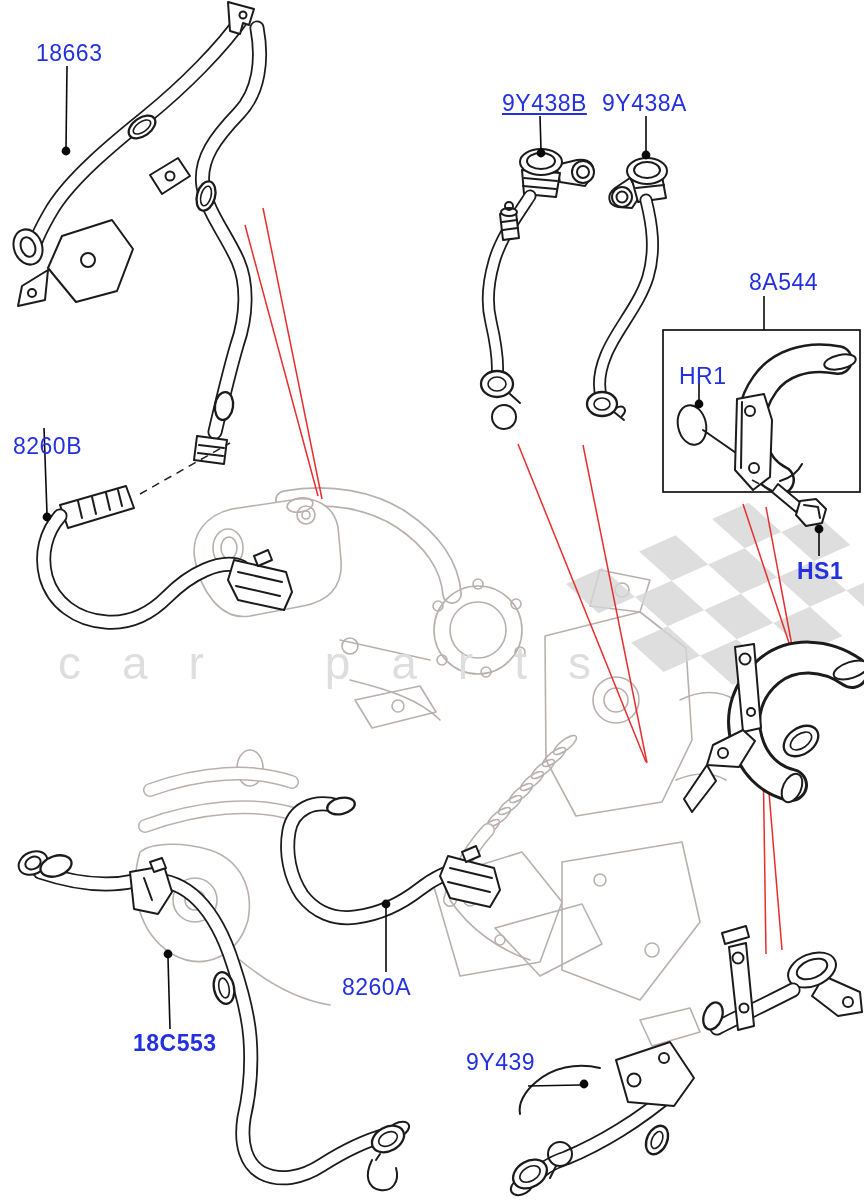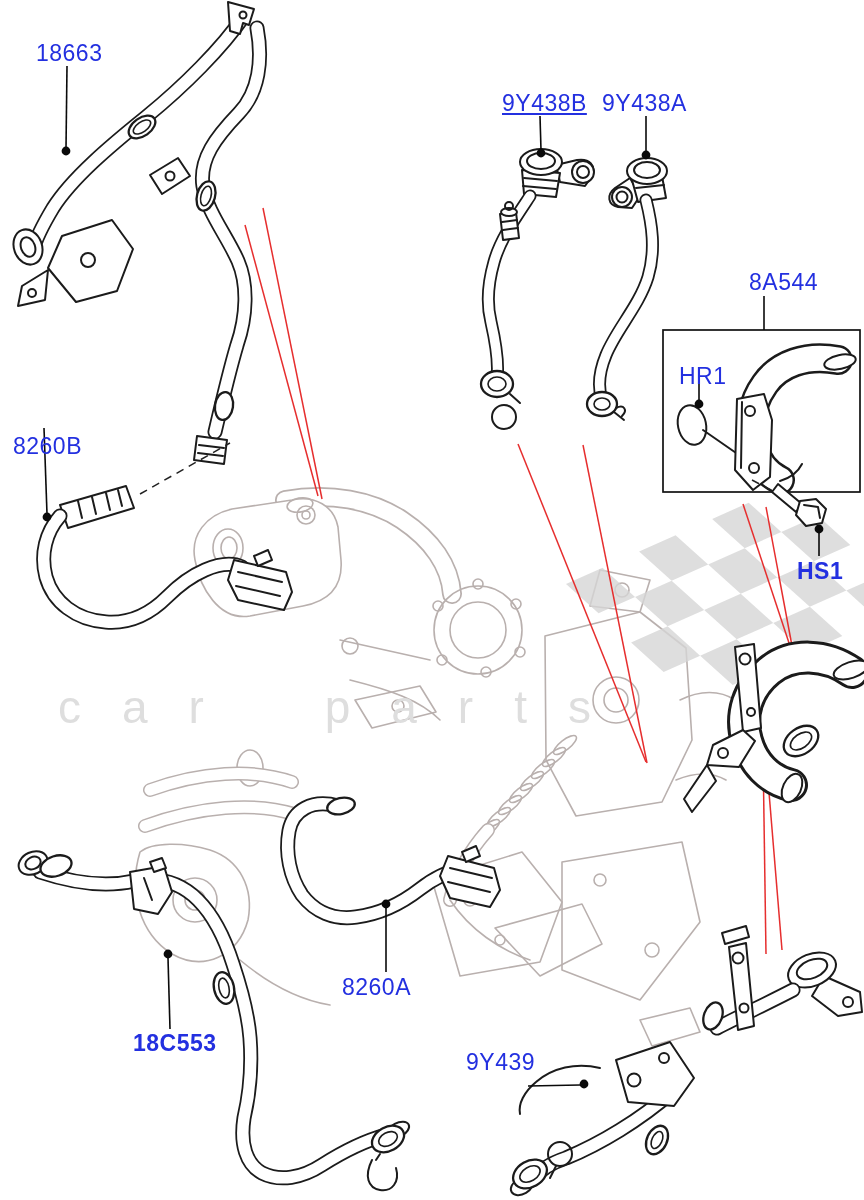--- a/index.html
+++ b/index.html
@@ -36,21 +36,21 @@
   .dot{fill:var(--leader);stroke:none;}
   .dash{stroke:#222;stroke-width:1.5;fill:none;stroke-dasharray:8 6;}
   .callout-box{stroke:#111;stroke-width:1.7;fill:#ffffff;}
   
   .part-label{position:absolute;color:var(--label);font-size:23px;letter-spacing:.5px;
               line-height:1;white-space:nowrap;cursor:pointer;}
   
   .wm-brand{position:absolute;left:48px;top:492px;font-size:152px;font-weight:bold;
             letter-spacing:-7px;color:var(--brand);opacity:.33;pointer-events:none;}
   .wm-sub{position:absolute;left:58px;top:636px;font-size:46px;color:var(--sub);
-          letter-spacing:41px;word-spacing:26px;pointer-events:none;margin-top:44px;}
+          letter-spacing:41px;word-spacing:26px;pointer-events:none;}
 </style>
 </head>
 <body>
 
 <div id="canvas">
 
   <svg width="864" height="1200" viewBox="0 0 864 1200">
     <path class="etube-o" d="M285,500 C330,492 372,500 402,520 C432,540 450,566 452,594"></path>
     <path class="etube-i" d="M285,500 C330,492 372,500 402,520 C432,540 450,566 452,594"></path>
     <path class="egf" d="M195,560 C190,535 206,515 232,509 L292,500 C315,495 334,506 338,527 L341,560 C343,586 329,601 303,606 L250,616 C219,621 200,588 195,560 Z"></path>

